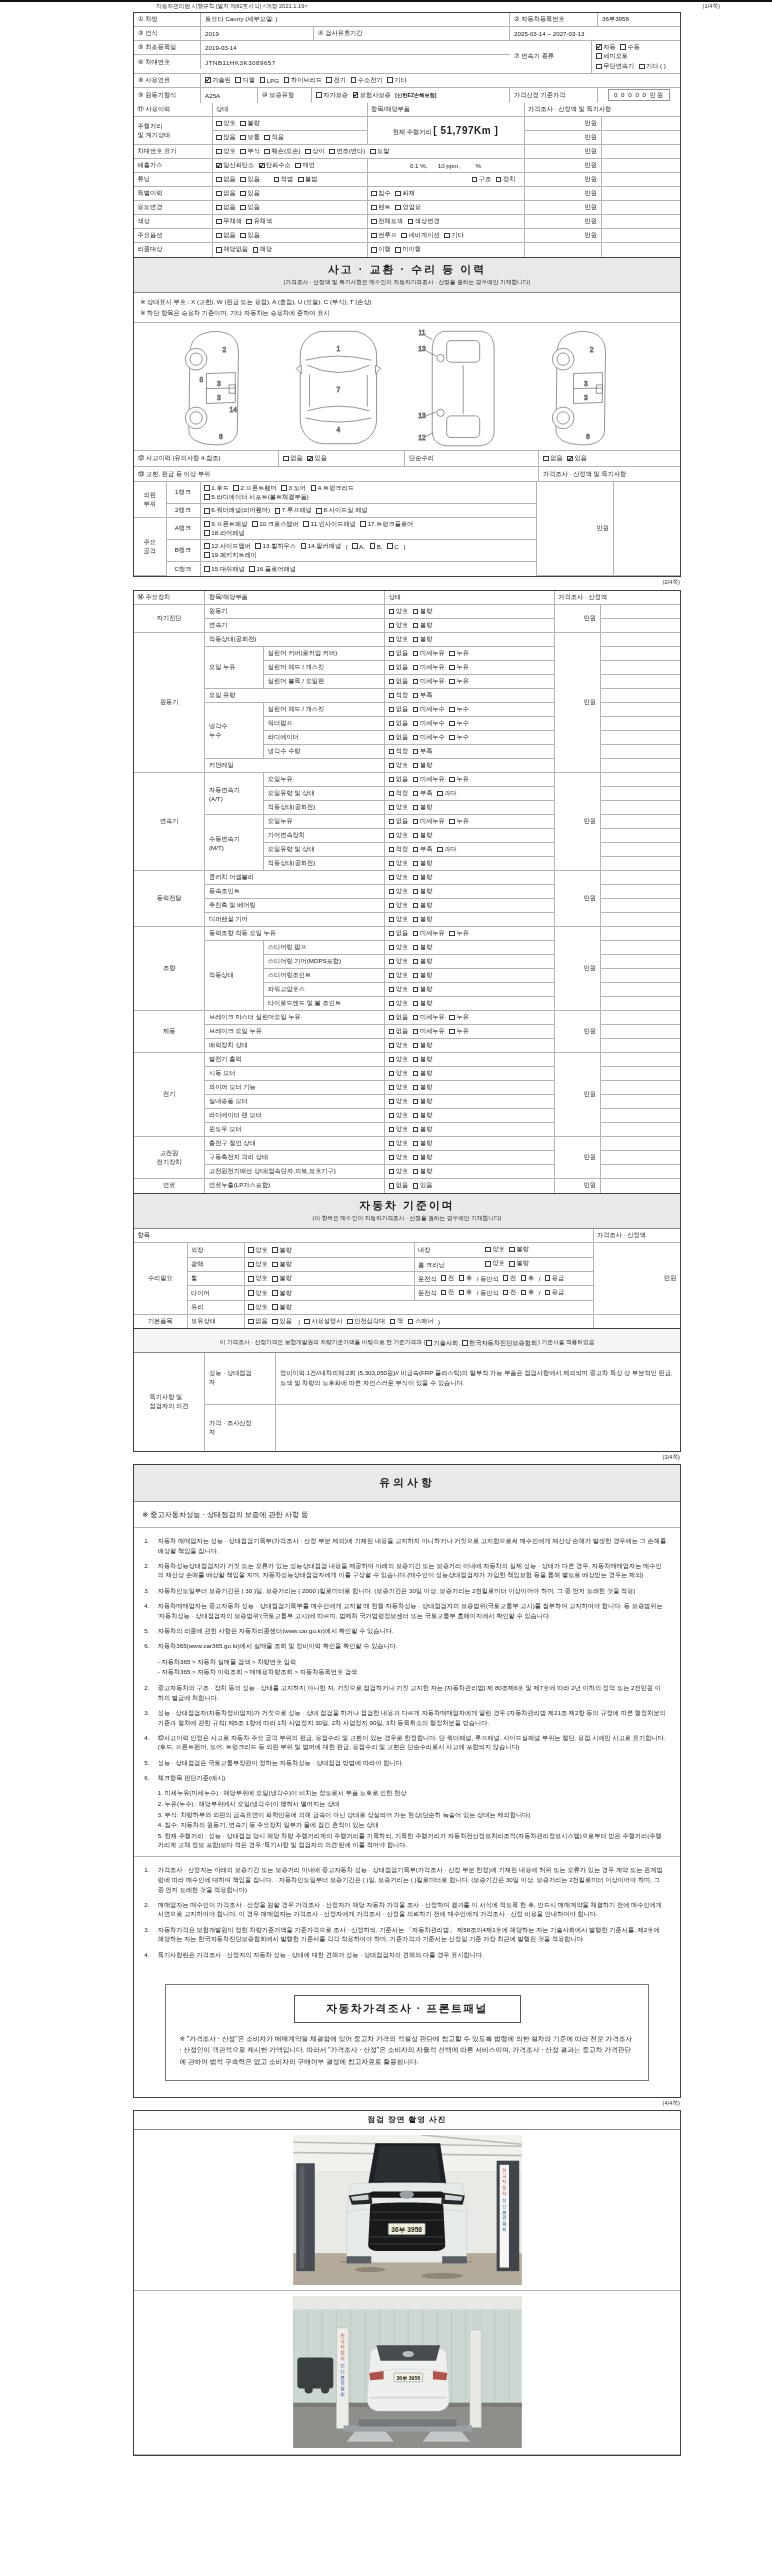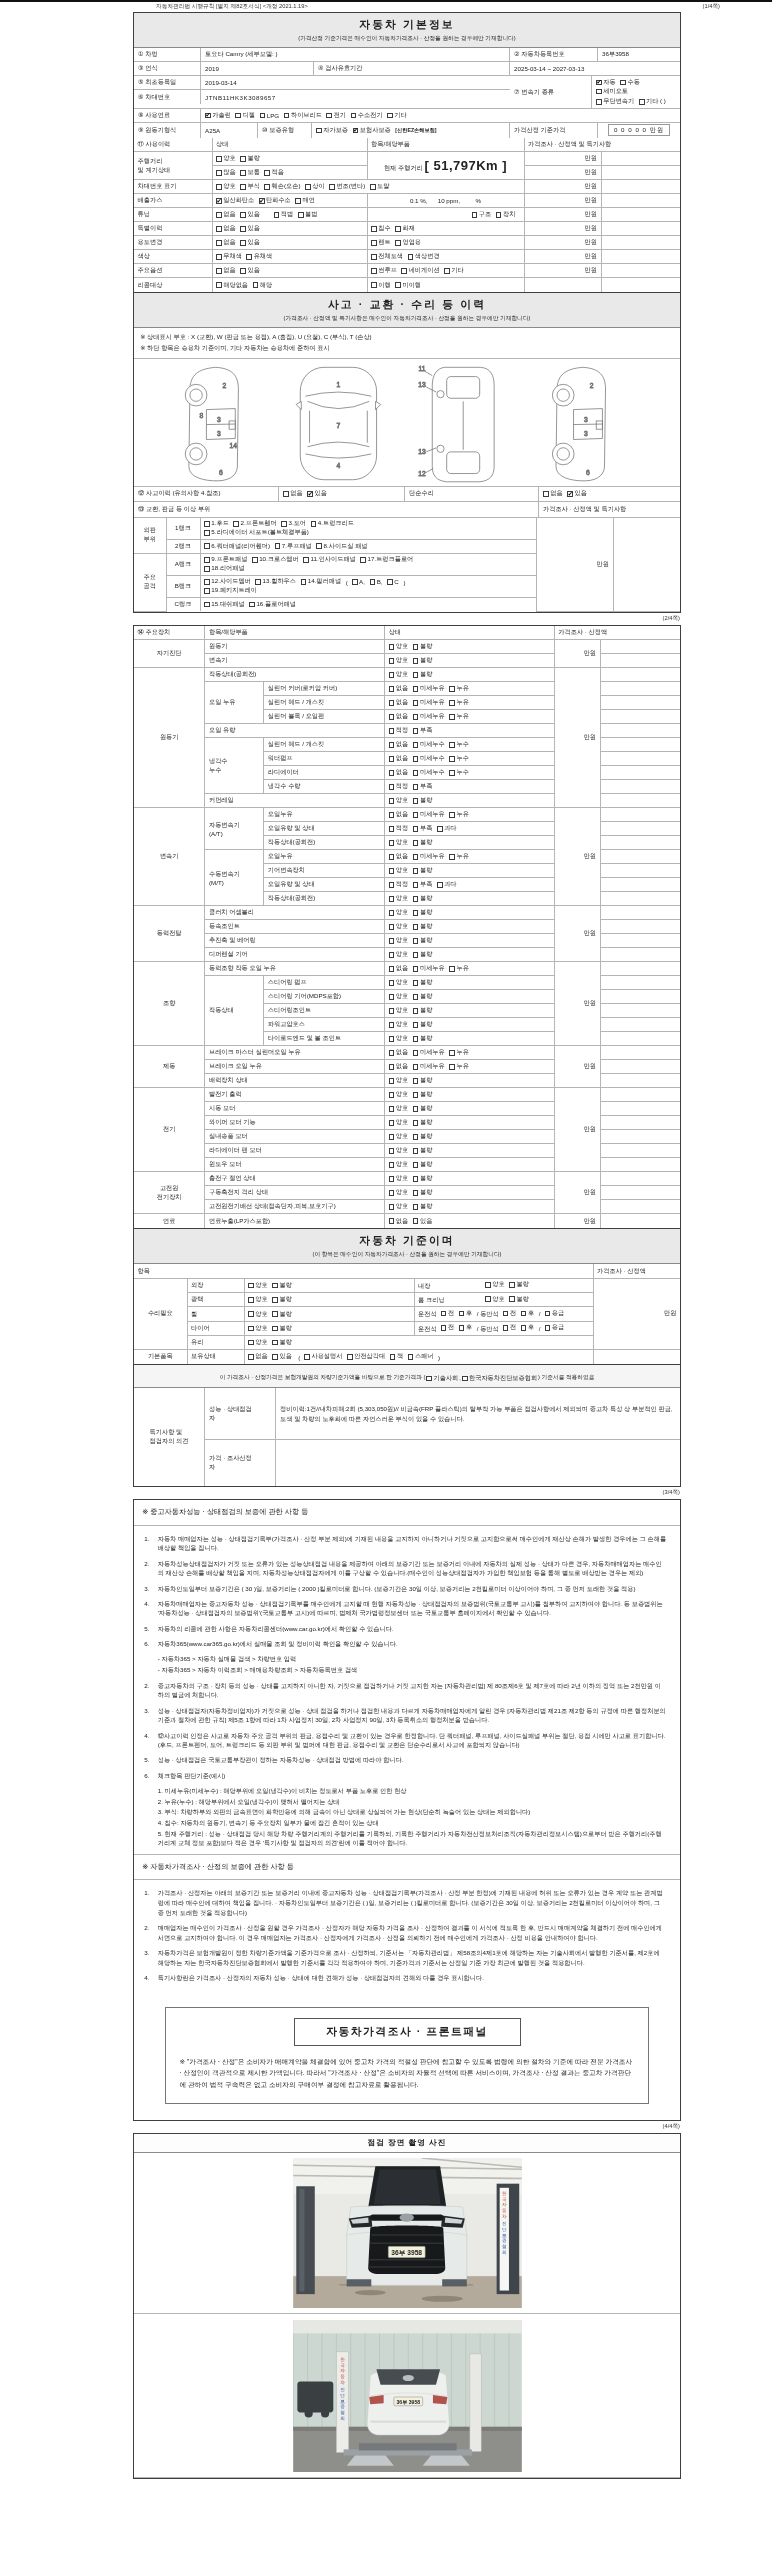--- a/index.html
+++ b/index.html
@@ -44,21 +44,21 @@
   td.ctr { text-align:center; }
 
   .opt { display:inline-flex; align-items:center; margin-right:4.6px; white-space:nowrap; font-size:6.2px; }
   .cb { width:5.7px; height:5.7px; border:0.8px solid #3c3c3c; display:inline-block; position:relative; background:#fff; margin-right:1.5px; flex:none; }
   .cb.ck::after { content:"✔"; position:absolute; left:-0.5px; top:-2.1px; font-size:6.2px; color:#000; font-weight:bold; }
   .ptxt { margin-right:4.1px; font-size:6.2px; }
 
   .legend { font-size:6.2px; padding:4.1px 6.2px; border-bottom:0.5px solid #b5b5b5; line-height:1.7; background:#fff; }
   .diagram-wrap { display:flex; justify-content:center; padding:3.1px 0 2.1px; border-bottom:0.5px solid #b5b5b5; }
 
-  .mileage-val { font-size:13px; font-weight:bold; letter-spacing:0.5px; }
+  .mileage-val { font-size:10px; font-weight:bold; letter-spacing:0.5px; }
 
   .final-strip { background:#f5f5f5; border-top:1px solid #3f3f3f; border-bottom:0.5px solid #8a8a8a; padding:5.2px 0 4.1px; text-align:center; }
   .fs-line { display:flex; justify-content:center; align-items:center; gap:9.3px; }
   .fs-label { font-size:9.8px; font-weight:bold; letter-spacing:1.5px; }
   .fs-value { border:0.5px solid #888; background:#fdfdfd; font-size:8.8px; padding:1.5px 8.2px; letter-spacing:1.5px; }
   .fs-note { font-size:5.7px; margin-top:4.1px; display:flex; justify-content:center; align-items:center; }
   .fs-note .opt { margin:0 1px; }
 
   .notice-title { background:#e9e9e9; text-align:center; font-size:10.8px; font-weight:bold; letter-spacing:3.1px; padding:11.3px 0; border-bottom:0.5px solid #8a8a8a; }
   .notice-sec { font-size:7.2px; padding:7.2px 8.2px; border-bottom:0.5px solid #b5b5b5; }
@@ -81,24 +81,20 @@
 <div class="page">
   <div class="topbar"></div>
   <div class="content">
     <div class="meta-row">
       <span>자동차관리법 시행규칙 [별지 제82호서식] &lt;개정 2021.1.19&gt;</span>
       <span>(1/4쪽)</span>
     </div>
 
 
     <div class="formbox">
-      <div class="sec-head">
-        <div class="sec-title">자동차 기본정보</div>
-        <div class="sec-sub">(가격산정 기준가격은 매수인이 자동차가격조사 · 산정을 원하는 경우에만 기재합니다)</div>
-      </div>
       <div id="basic-table">
           <div class="frow">
     <div class="fc lab" style="width:67px;">① 차명</div>
             <div class="fc " style="width:309px;">토요타 Camry (세부모델: )</div>
     <div class="fc lab" style="width:88px;">② 자동차등록번호</div>
             <div class="fc " style="flex:1;">36부3958</div>
   </div>
   <div class="frow">
     <div class="fc lab" style="width:67px;">③ 연식</div>
             <div class="fc " style="width:113px;">2019</div>
@@ -1315,20 +1311,21 @@
         <div class="fc grow" style="border-right:none;"></div>
       </div>
     </div>
   </div>
         </div>
     </div>
 
     <div class="pgmark">(3/4쪽)</div>
 
     <div class="formbox">
+      <div class="notice-title">유의사항</div>
       <div class="notice-sec">※ 중고자동차성능 · 상태점검의 보증에 관한 사항 등</div>
       <div class="notice-body" id="notice-a">
           <div class="ni">
             <span class="nn">1.</span>
             <span class="nt">자동차 매매업자는 성능 · 상태점검기록부(가격조사 · 산정 부분 제외)에 기재된 내용을 고지하지 아니하거나 거짓으로 고지함으로써 매수인에게 재산상 손해가 발생한 경우에는 그 손해를 배상할 책임을 집니다.</span>
           </div>
           <div class="ni">
             <span class="nn">2.</span>
             <span class="nt">자동차성능상태점검자가 거짓 또는 오류가 있는 성능상태점검 내용을 제공하여 아래의 보증기간 또는 보증거리 이내에 자동차의 실제 성능 · 상태가 다른 경우, 자동차매매업자는 매수인의 재산상 손해를 배상할 책임을 지며, 자동차성능상태점검자에게 이를 구상할 수 있습니다.(매수인이 성능상태점검자가 가입한 책임보험 등을 통해 별도로 배상받는 경우는 제외)</span>
           </div>
@@ -1370,21 +1367,20 @@
           <div class="ni">
             <span class="nn">6.</span>
             <span class="nt">체크항목 판단기준(예시)</span>
           </div>
           <div class="nsub">1.  미세누유(미세누수) : 해당부위에 오일(냉각수)이 비치는 정도로서 부품 노후로 인한 현상</div>
           <div class="nsub">2.  누유(누수) : 해당부위에서 오일(냉각수)이 맺혀서 떨어지는 상태</div>
           <div class="nsub">3.  부식: 차량하부와 외판의 금속표면이 화학반응에 의해 금속이 아닌 상태로 상실되어 가는 현상(단순히 녹슬어 있는 상태는 제외합니다)</div>
           <div class="nsub">4.  침수: 자동차의 원동기, 변속기 등 주요장치 일부가 물에 잠긴 흔적이 있는 상태</div>
           <div class="nsub">5.  현재 주행거리 : 성능 · 상태점검 당시 해당 차량 주행거리계의 주행거리를 기록하되, 기록한 주행거리가 자동차전산정보처리조직(자동차관리정보시스템)으로부터 받은 주행거리(주행거리계 교체 정보 포함)보다 적은 경우 '특기사항 및 점검자의 의견'란에 이를 적어야 합니다.</div>
         </div>
-      <div class="notice-sec">※ 자동차가격조사 · 산정의 보증에 관한 사항 등</div>
       <div class="notice-body last" id="notice-c">
           <div class="ni">
             <span class="nn">1.</span>
             <span class="nt">가격조사 · 산정자는 아래의 보증기간 또는 보증거리 이내에 중고자동차 성능 · 상태점검기록부(가격조사 · 산정 부분 한정)에 기재된 내용에 허위 또는 오류가 있는 경우 계약 또는 관계법령에 따라 매수인에 대하여 책임을 집니다.  · 자동차인도일부터 보증기간은 (      )일, 보증거리는 (      )킬로미터로 합니다. (보증기간은 30일 이상, 보증거리는 2천킬로미터 이상이어야 하며, 그 중 먼저 도래한 것을 적용합니다)</span>
           </div>
           <div class="ni">
             <span class="nn">2.</span>
             <span class="nt">매매업자는 매수인이 가격조사 · 산정을 원할 경우 가격조사 · 산정자가 해당 자동차 가격을 조사 · 산정하여 결과를 이 서식에 적도록 한 후, 반드시 매매계약을 체결하기 전에 매수인에게 서면으로 고지하여야 합니다. 이 경우 매매업자는 가격조사 · 산정자에게 가격조사 · 산정을 의뢰하기 전에 매수인에게 가격조사 · 산정 비용을 안내하여야 합니다.</span>
           </div>
           <div class="ni">

